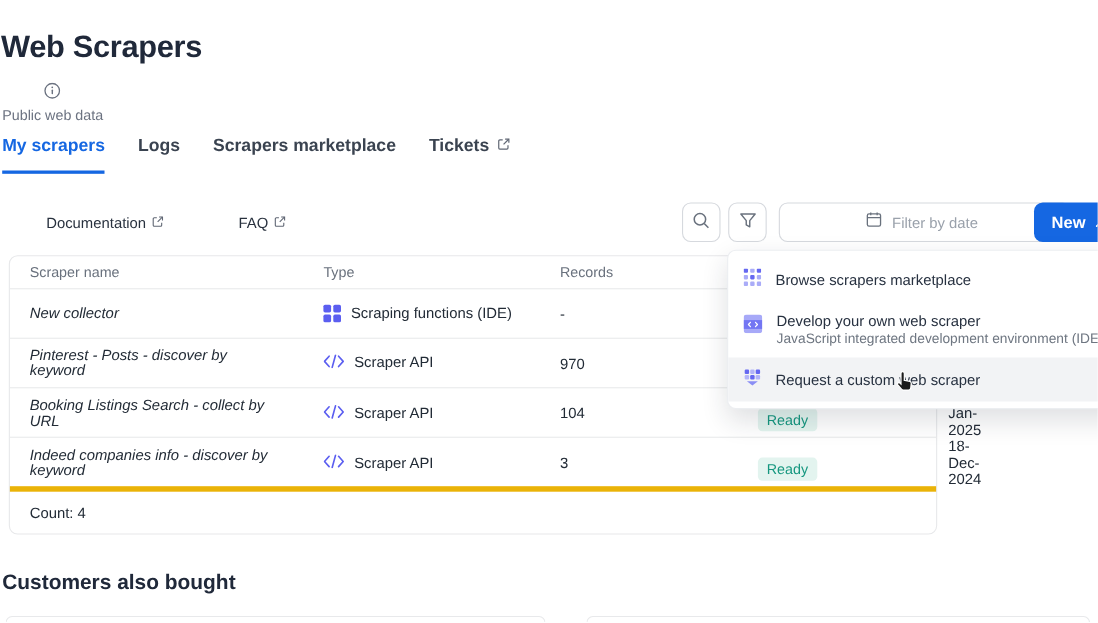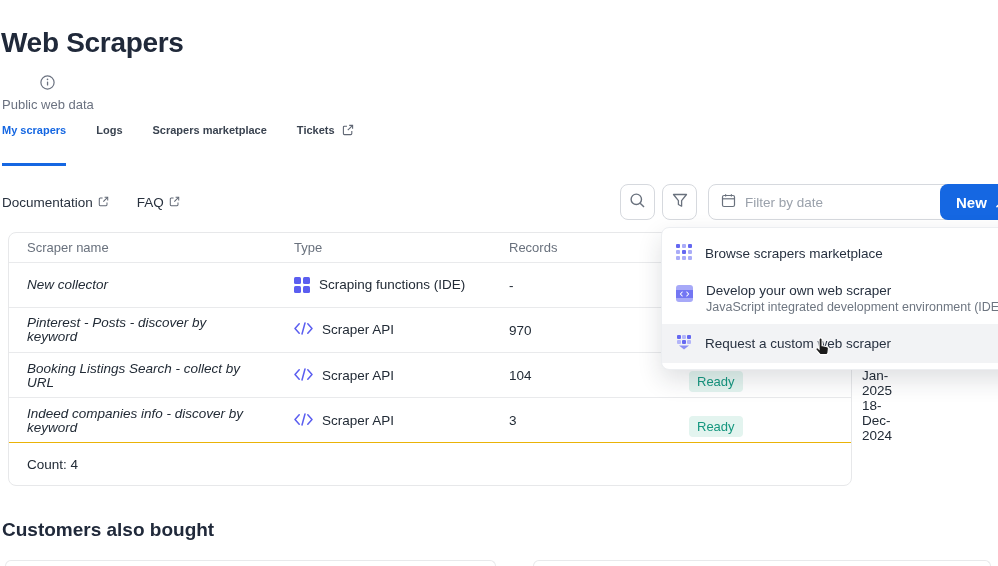--- a/index.html
+++ b/index.html
@@ -7,41 +7,41 @@
   body { font-family:"Liberation Sans", sans-serif; color:#222b36; }
   #app { position:relative; width:998px; height:566px; background:#fff; overflow:hidden; }
 
   
   .page-title { position:absolute; left:1px; top:12px; font-size:28px; font-weight:700; color:#20293a; letter-spacing:-.3px;margin-top:15px; }
   .subtitle-row { position:absolute; left:2px; top:75px; display:flex; align-items:center; gap:7px; color:#6b7280; font-size:13px;flex-direction:column; }
   .subtitle-row svg { display:block; }
 
   
   .tabs { position:absolute; left:2px; top:124px; display:flex; gap:30px; }
-  .tab { display:flex; gap:7px; font-size:11px; font-weight:600; color:#3a4350; padding-bottom:25px; border-bottom:3px solid transparent; cursor:pointer; }
+  .tab { display:flex; align-items:center; gap:7px; font-size:16px; font-weight:600; color:#3a4350; padding-bottom:13px; border-bottom:3px solid transparent; cursor:pointer; }
   .tab.active { color:#1567e2; border-bottom-color:#1567e2; }
 
   
   .doc-links { position:absolute; left:2px; top:195px; display:flex; gap:28px; }
-  .doc-link { display:flex; align-items:flex-start; gap:5px; font-size:13.5px; color:#28313e; cursor:pointer; }
+  .doc-link { display:flex; align-items:flex-start; gap:5px; font-size:13.5px; color:#28313e; cursor:pointer;margin-left:40px; }
   .icon-btn { position:absolute; top:184px; width:35px; height:36px; border:1px solid #d6d9de; border-radius:8px; background:#fff; display:flex; align-items:center; justify-content:center; cursor:pointer; }
-  .date-filter { position:absolute; left:708px; top:184px; width:266px; height:36px; border:1px solid #d6d9de; border-radius:8px; background:#fff; display:flex; align-items:center; gap:9px; padding:12px 12px; }
+  .date-filter { position:absolute; left:708px; top:184px; width:266px; height:36px; border:1px solid #d6d9de; border-radius:8px; background:#fff; display:flex; align-items:center; gap:9px; padding:12px 12px;justify-content:flex-end; }
   .date-filter input { border:none; outline:none; font-size:13.5px; width:150px; font-family:"Liberation Sans", sans-serif; color:#222b36; }
   .date-filter input::placeholder { color:#9aa1ab; }
   .new-btn { position:absolute; left:940px; top:184px; width:80px; height:36px; background:#1567e2; border:none; border-radius:8px; color:#fff; font-size:15px; font-weight:600; font-family:"Liberation Sans", sans-serif; display:flex; align-items:center; gap:9px; padding-left:16px; cursor:pointer; }
 
   
   .table-card { position:absolute; left:8px; top:232px; width:844px; border:1px solid #e7e8ea; border-radius:8px; background:#fff; }
   .t-grid { display:grid; grid-template-columns:267px 215px 180px 173px 1fr; align-items:center; padding-left:18px; }
   .t-head { height:29px; color:#69717d; font-size:13px; }
   .t-row { height:45px; border-top:1px solid #e9eaec; font-size:13.5px; color:#222b36; }
   .cell-name { line-height:14px; max-width:232px;font-style:italic; }
   .cell-type { display:flex; gap:9px; }
   .badge-ready { display:inline-block; background:#e3f4ef; color:#15977f; font-size:13px; padding:3px 8px; border-radius:4px;margin-top:12px; }
-  .t-count { height:43px; display:flex; align-items:center; padding-left:18px; border-top:1px solid #eab308; font-size:13.5px; color:#222b36; }
+  .t-count { height:43px; display:flex; align-items:center; padding-left:18px; border-top:5px solid #eab308; font-size:13.5px; color:#222b36; }
 
   
   .also-row { position:absolute; left:2px; top:519px; display:flex; gap:2px; }
   .also-title { font-size:19px; font-weight:700; color:#20293a; }
   .also-badge { background:#f2f3f5; color:#4b5563; font-size:12.5px; padding:4px 8px; border-radius:4px;margin-top:48px; }
   .card-top { position:absolute; top:560px; height:6px; border:1px solid #e8e9eb; border-bottom:none; border-radius:6px 6px 0 0; }
   .card-top.left { left:5px; width:491px; }
   .card-top.right { left:533px; width:458px; }
 
   

